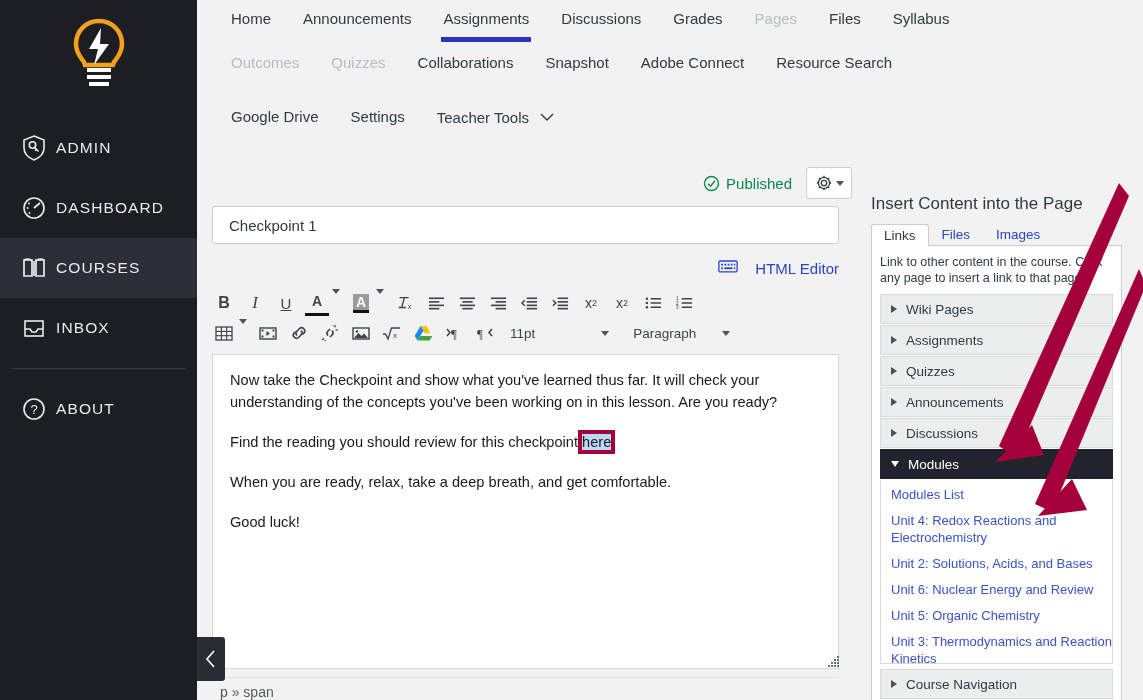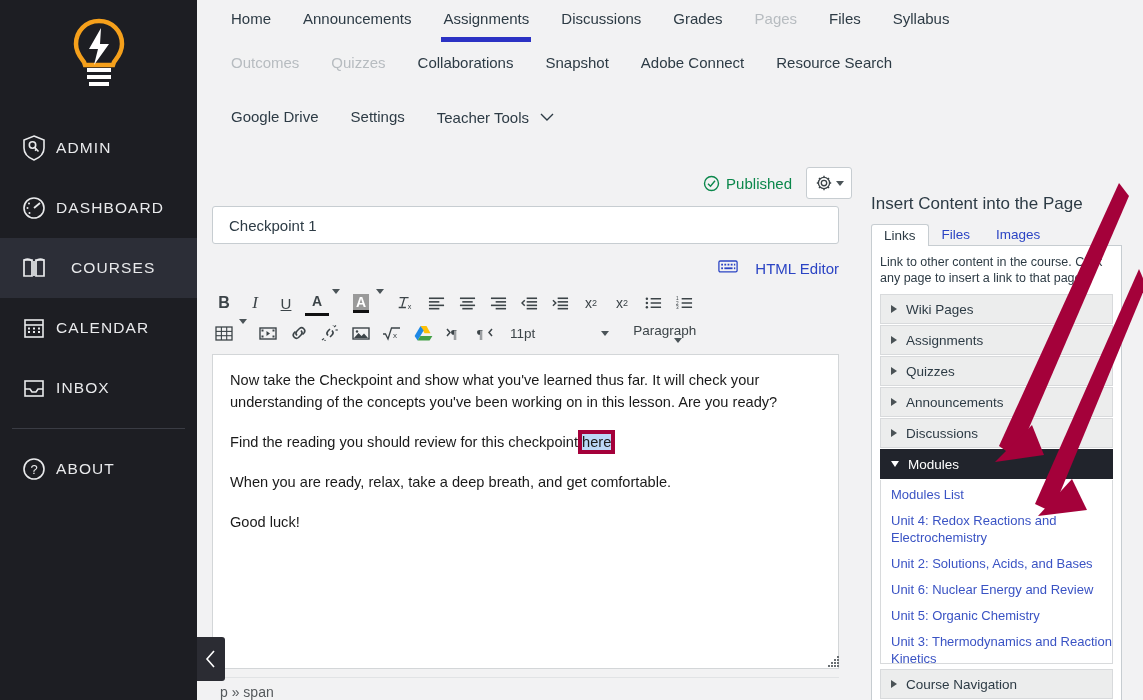--- a/index.html
+++ b/index.html
@@ -18,21 +18,21 @@
     width: 197px; height: 700px;
     background: #1d1e23;
   }
   .logo-wrap { height: 110px; display: flex; align-items: center; justify-content: center; }
   .nav-list { margin-top: 8px; }
   .nav-item {
     display: flex; align-items: center;
     height: 60px; padding-left: 12px;
     color: #e8e9ea; cursor: pointer;
   }
-  .nav-item.active { background: #2c2e37; gap: 15px; }
+  .nav-item.active { background: #2c2e37; }
   .nav-icon { width: 44px; display: flex; align-items: center; justify-content: center; }
   .nav-label {
     font-size: 15.5px; letter-spacing: 1.1px;
     color: #e9eaec; font-weight: 400;
   }
   .nav-sep { height: 1px; background: #3a3c44; margin: 10px 12px 10px 12px; }
 
   
   #collapse-handle {
     position: absolute; left: 197px; top: 637px;
@@ -276,37 +276,20 @@
         <span class="nav-icon">
           <svg width="26" height="28" viewBox="0 0 26 28">
             <path d="M3 6 h8 v16 H3 Z M15 6 h8 v16 h-8 Z" fill="none" stroke="#e9eaec" stroke-width="1.7"></path>
             <path d="M13 7 v15" stroke="#e9eaec" stroke-width="1.7"></path>
             <path d="M3 6 q5 -2 8 1 M23 6 q-5 -2 -8 1" fill="none" stroke="#e9eaec" stroke-width="1.7"></path>
           </svg>
         </span>
         <span class="nav-label">COURSES</span>
       </div>
 
-      <div class="nav-item">
-        <span class="nav-icon">
-          <svg width="26" height="28" viewBox="0 0 26 28">
-            <rect x="4" y="6" width="18" height="17" fill="none" stroke="#e9eaec" stroke-width="1.6"></rect>
-            <path d="M4 11 h18" stroke="#e9eaec" stroke-width="1.6"></path>
-            <g fill="#e9eaec">
-              <rect x="7" y="13.5" width="2" height="2"></rect>
-                <rect x="12" y="13.5" width="2" height="2"></rect>
-                <rect x="17" y="13.5" width="2" height="2"></rect>
-              <rect x="7" y="17" width="2" height="2"></rect>
-                <rect x="12" y="17" width="2" height="2"></rect>
-                <rect x="17" y="17" width="2" height="2"></rect>
-            </g>
-          </svg>
-        </span>
-        <span class="nav-label">CALENDAR</span>
-      </div>
 
       <div class="nav-item">
         <span class="nav-icon">
           <svg width="26" height="28" viewBox="0 0 26 28">
             <rect x="4" y="7" width="18" height="15" fill="none" stroke="#e9eaec" stroke-width="1.6"></rect>
             <path d="M4 15 h5 l2 3 h4 l2 -3 h5" fill="none" stroke="#e9eaec" stroke-width="1.6"></path>
           </svg>
         </span>
         <span class="nav-label">INBOX</span>
       </div>
@@ -581,21 +564,21 @@
           <svg width="16" height="15" viewBox="0 0 16 15">
               <text x="0" y="12" font-size="13" fill="#3c4448" font-family="Liberation Serif, serif">¶</text>
               <path d="M15 3 L12 6.5 L15 10" fill="none" stroke="#3c4448" stroke-width="1.5"></path>
             </svg>
         </span>
 
         <span class="tb-sel" style="margin-left:6px;">
           <span>11pt</span>
           <span class="caret-down" style="margin-left:66px;"></span>
         </span>
-        <span class="tb-sel" style="margin-left:24px;flex-direction:column;">
+        <span class="tb-sel" style="margin-left:24px;">
           <span>Paragraph</span>
           <span class="caret-down" style="margin-left:26px;"></span>
         </span>
       </div>
     </div>
 
     <div id="rce-body">
       <p>Now take the Checkpoint and show what you've learned thus far. It will check your understanding of the concepts you've been working on in this lesson. Are you ready?</p>
       <p><span>Find the reading you should review for this checkpoint </span><span class="link-sel">here</span><span>.</span></p>
       <p>When you are ready, relax, take a deep breath, and get comfortable.</p>

